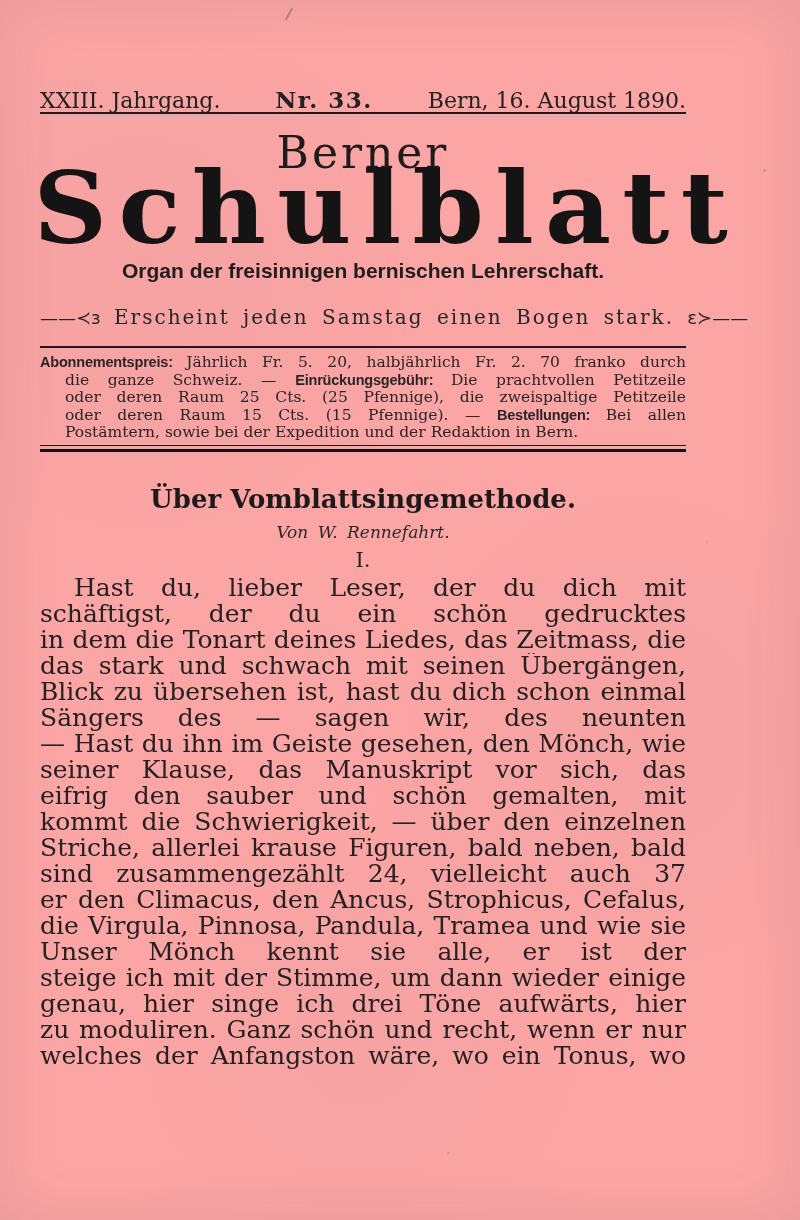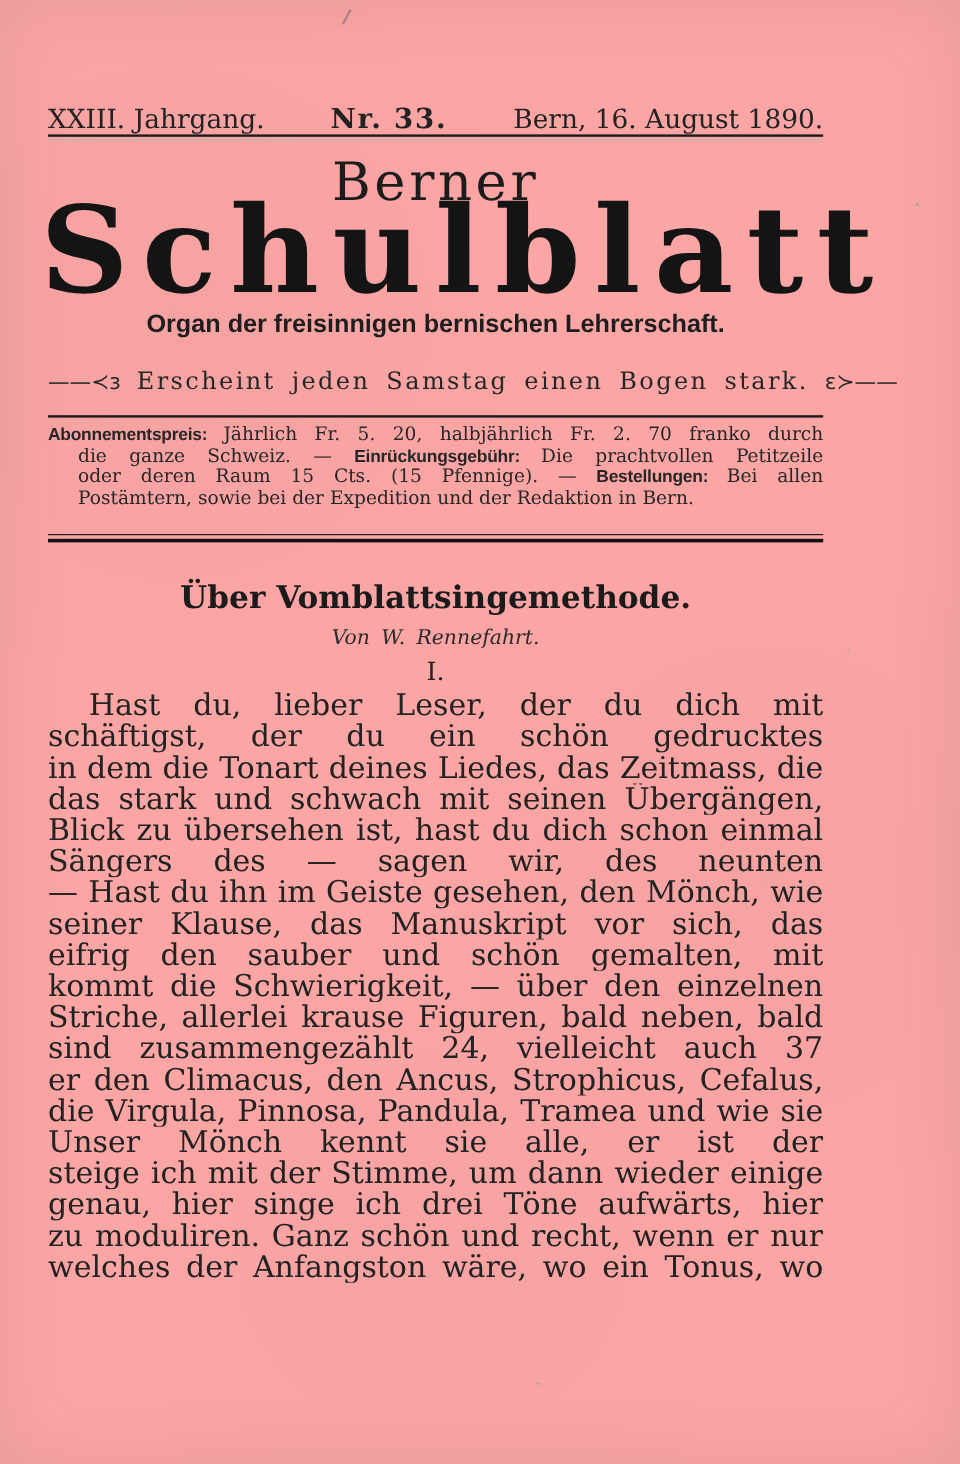--- a/index.html
+++ b/index.html
@@ -87,20 +87,21 @@
     <span class="orn">——≺ɜ</span>
     <span>Erscheint jeden Samstag einen Bogen stark.</span>
     <span class="orn">ɛ≻——</span>
   </div>
 
   <div class="rule" style="top:346px;height:2px;"></div>
 
   <div class="col imprint">
     <p><b>Abonnementspreis: </b><span>Jährlich Fr. 5. 20, halbjährlich Fr. 2. 70 franko durch</span></p>
     <p class="ind"><span>die ganze Schweiz. — </span><b>Einrückungsgebühr: </b><span>Die prachtvollen Petitzeile</span></p>
+    <p class="ind"><span>oder deren Raum 25 Cts. (25 Pfennige), die zweispaltige Petitzeile</span></p>
     <p class="ind"><span>oder deren Raum 15 Cts. (15 Pfennige). — </span><b>Bestellungen: </b><span>Bei allen</span></p>
     <p class="ind last"><span>Postämtern, sowie bei der Expedition und der Redaktion in Bern.</span></p>
   </div>
 
   <div class="dbl-rule"></div>
 
   <div class="col center art-title">Über Vomblattsingemethode.</div>
   <div class="col center art-byline">Von W. Rennefahrt.</div>
   <div class="col center art-section">I.</div>
 

